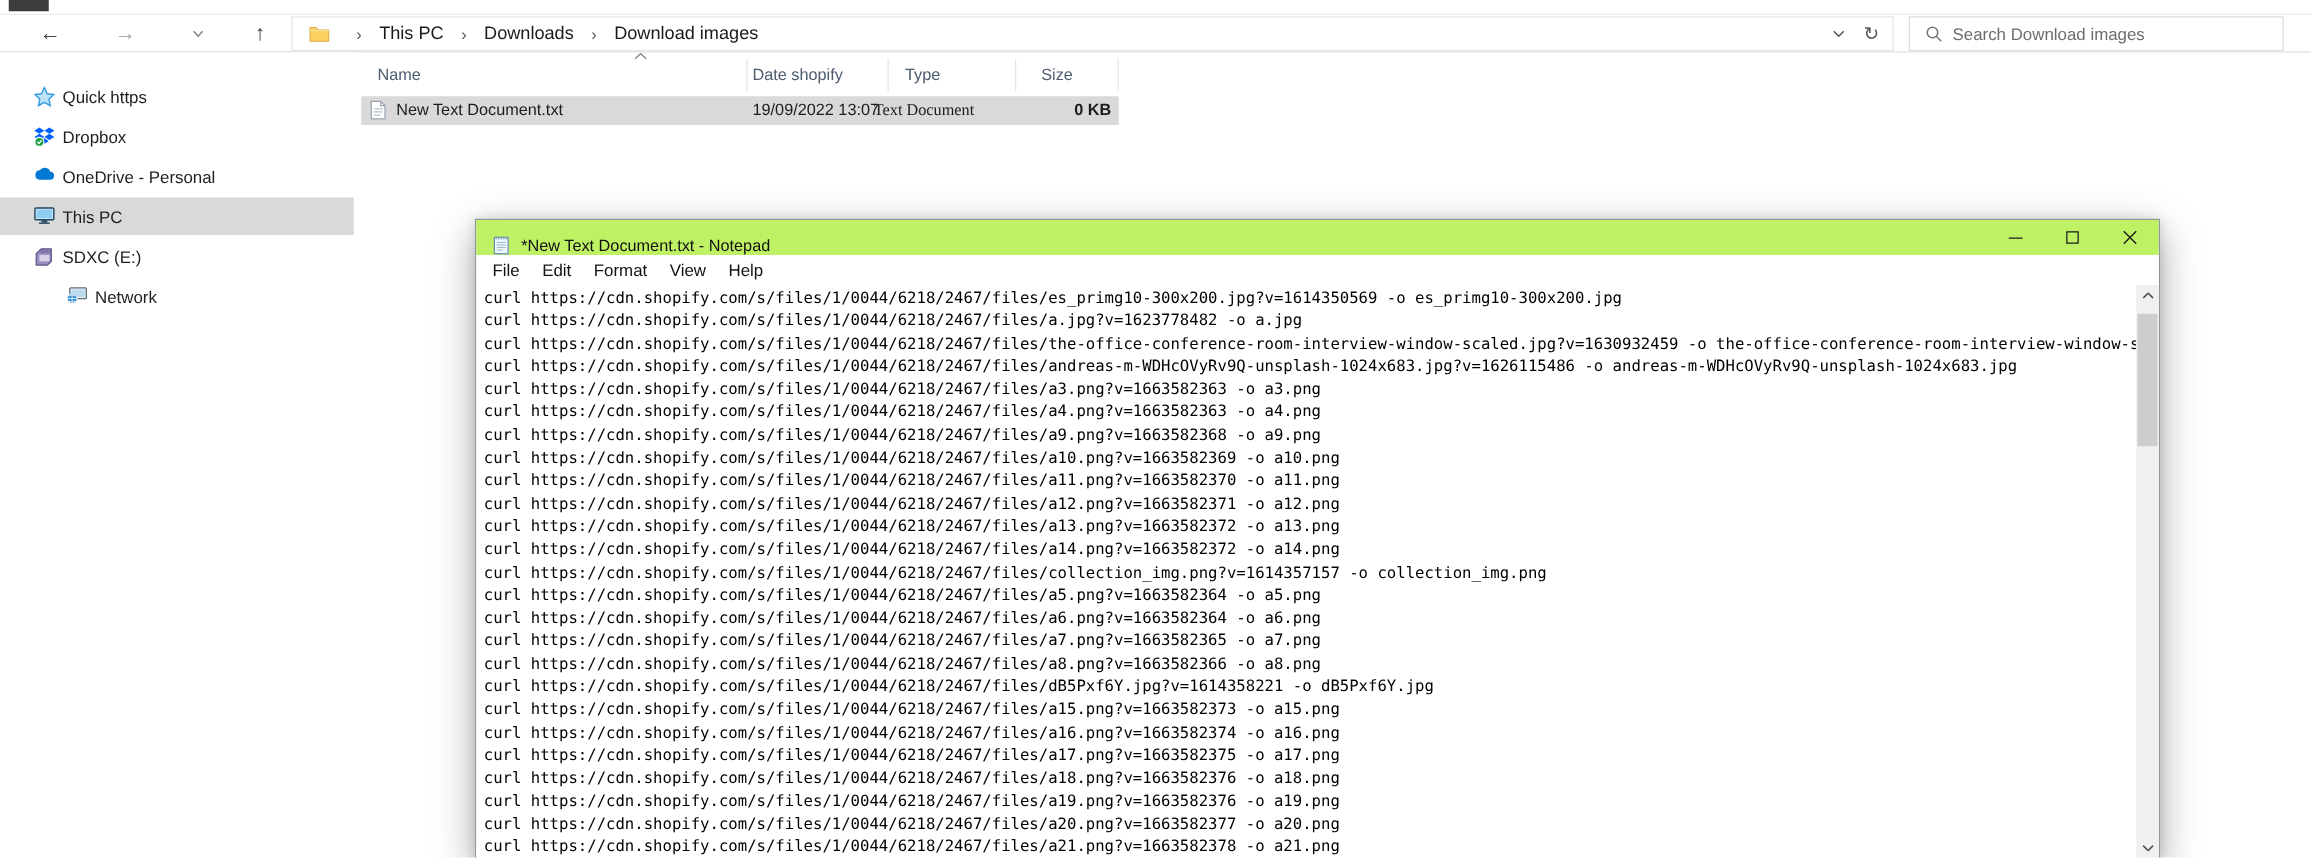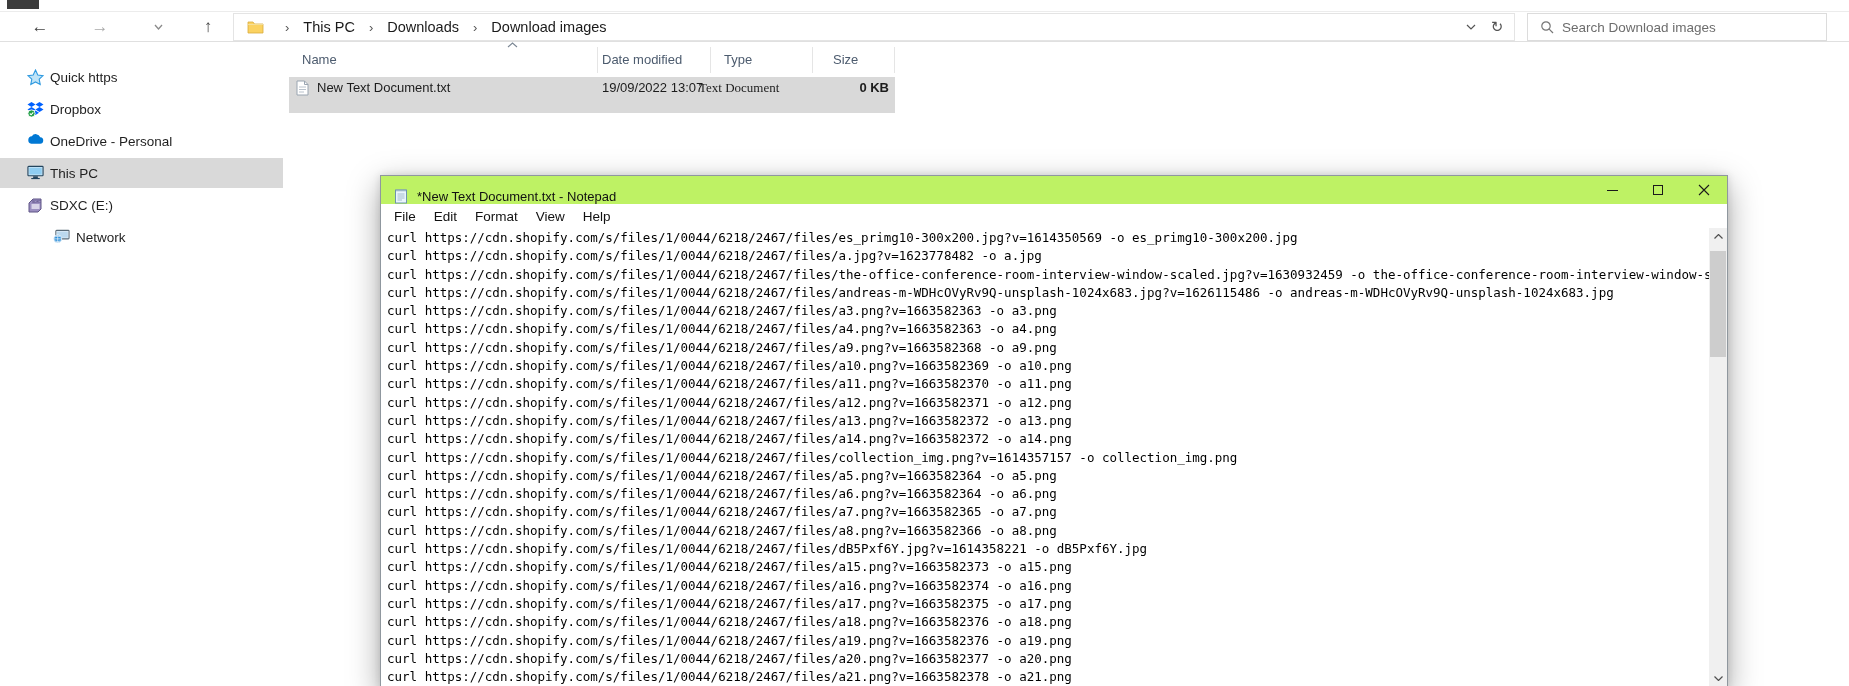--- a/index.html
+++ b/index.html
@@ -32,21 +32,21 @@
   .side-item { position:absolute; left:0; width:283px; height:30px; display:flex; align-items:center; cursor:default; }
   .side-item.selected { background:#d9d9d9; }
   .side-item .ic { position:absolute; left:27px; width:17px; height:17px; display:flex; }
   .side-item .lb { position:absolute; left:50px; font-size:13.5px; color:#1f1f1f; white-space:nowrap; }
 
   
   .filearea { position:absolute; left:289px; top:42px; right:0; height:644px; }
   .col-head { position:absolute; top:10px; font-size:13px; color:#4c5b6e; white-space:nowrap; }
   .col-sep  { position:absolute; top:5px; width:1px; height:26px; background:#e5e5e5; }
   .sort-caret { position:absolute; left:218px; top:0px; color:#6a7a8a; }
-  .file-row { position:absolute; left:0; top:35px; width:606px; height:36px; background:#d9d9d9;
+  .file-row { position:absolute; left:0; top:35px; width:606px; height:23px; background:#d9d9d9;
               font-size:13px; color:#1c1c1c; cursor:default;padding-left:48px; }
   .file-row .cell { position:absolute; top:3px; white-space:nowrap; }
   .row-icon { position:absolute; left:7px; top:3px; }
 
   
   .notepad { position:absolute; left:380px; top:175px; width:1348px; height:514px; background:#fff;
              border:1px solid #8f979e; box-shadow:0 10px 30px rgba(0,0,0,.35), 0 0 8px rgba(0,0,0,.12); }
   .np-title { position:absolute; left:0; top:0; right:0; height:28px; background:#bef264; display:flex; align-items:flex-end; }
   .np-icon { margin-left:12px; display:flex; }
   .np-title-text { margin-left:8px; font-size:13px; color:#111; white-space:nowrap; }
@@ -193,21 +193,21 @@
     </div>
   </div>
 
   <div class="filearea">
     <span class="sort-caret">
       <svg width="11" height="6" viewBox="0 0 11 6">
           <polyline points="1,5 5.5,1 10,5" fill="none" stroke="#7b8794" stroke-width="1.1"></polyline>
         </svg>
     </span>
     <span class="col-head" style="left:13px;">Name</span>
-    <span class="col-head" style="left:313px;">Date modified</span>
+    <span class="col-head" style="left:313px;">Date shopify</span>
     <span class="col-head" style="left:435px;">Type</span>
     <span class="col-head" style="left:544px;">Size</span>
     <span class="col-sep" style="left:308px;"></span>
     <span class="col-sep" style="left:421px;"></span>
     <span class="col-sep" style="left:523px;"></span>
     <span class="col-sep" style="left:605px;"></span>
 
     <div class="file-row">
       <span class="row-icon">
         <svg width="13" height="16" viewBox="0 0 13 16">

